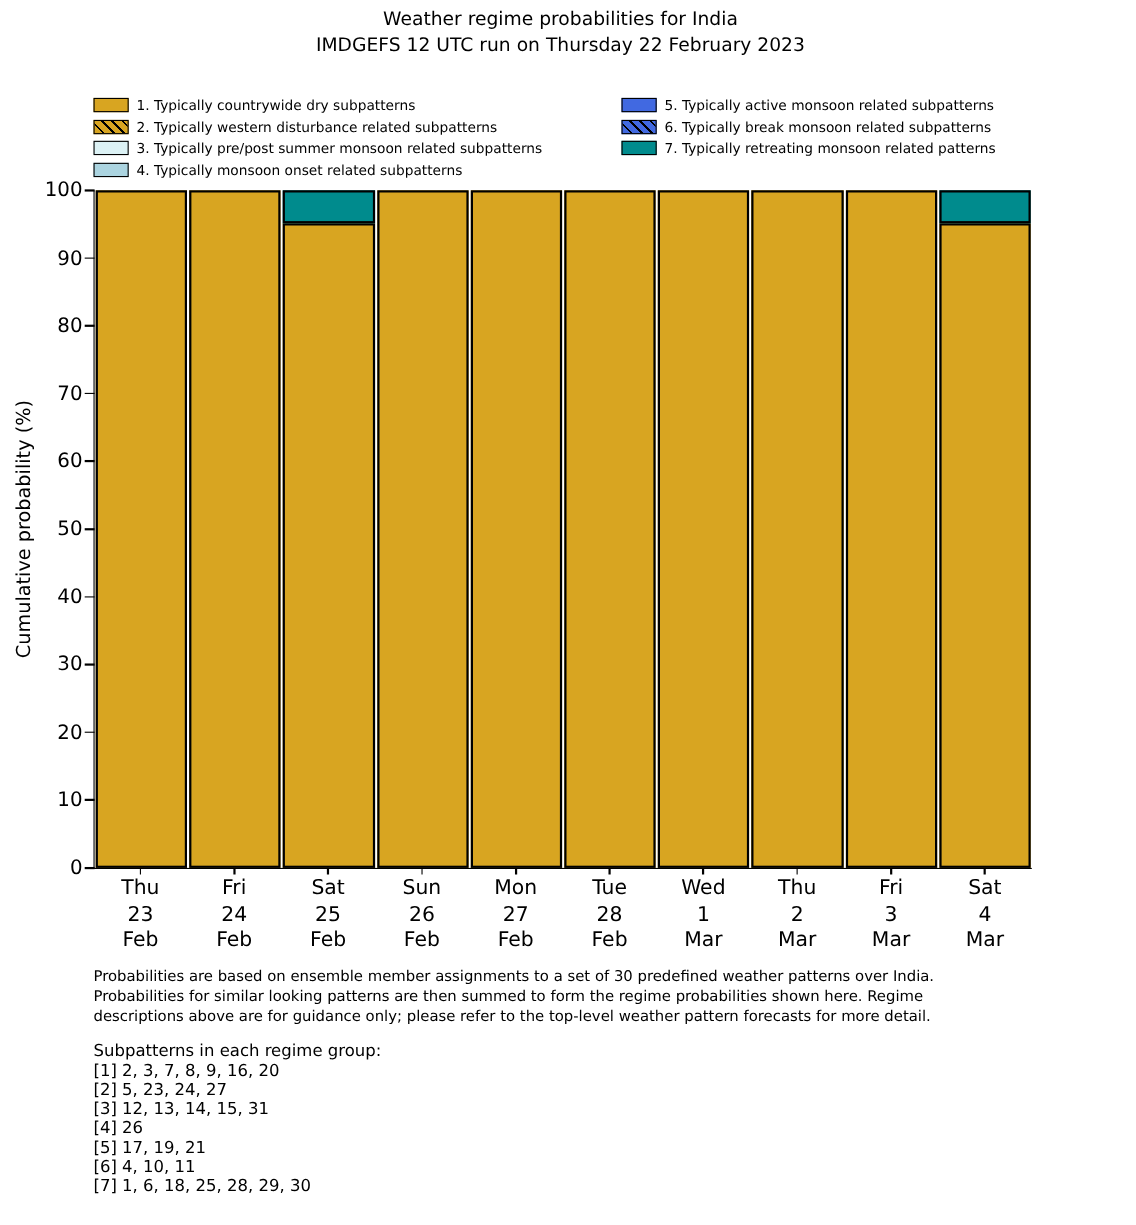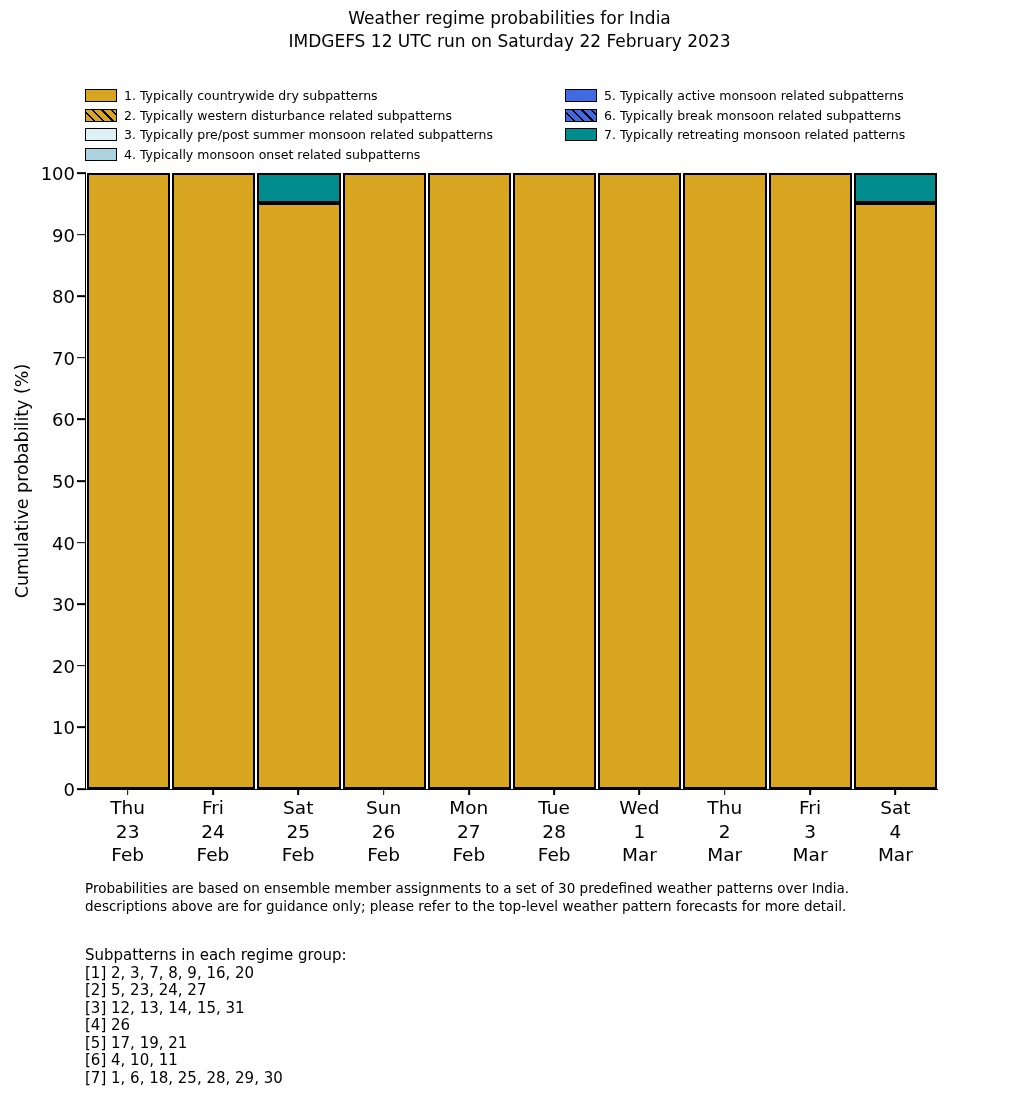--- a/index.html
+++ b/index.html
@@ -34,21 +34,21 @@
     text-align:center;font-size:18.5px;line-height:23.5px;}
   
   .footnote{position:absolute;left:85px;top:879px;font-size:13.5px;line-height:18px;}
   .subpatterns{position:absolute;left:85px;top:947px;font-size:15px;line-height:17.5px;}
 </style>
 </head>
 <body>
 
 <div class="title-block">
   <div>Weather regime probabilities for India</div>
-  <div>IMDGEFS 12 UTC run on Saturday 22 February 2023</div>
+  <div>IMDGEFS 12 UTC run on Thursday 22 February 2023</div>
 </div>
 
 <div class="legend-col left">
     <div class="legend-row">
       <div class="legend-patch" style="background-color: rgb(216, 165, 33);"></div>
       <div class="legend-label">1. Typically countrywide dry subpatterns</div>
     </div>
     <div class="legend-row">
       <div class="legend-patch" style="background-color: rgb(216, 165, 33); background-image: repeating-linear-gradient(45deg, rgba(0, 0, 0, 0) 0px, rgba(0, 0, 0, 0) 5px, rgb(0, 0, 0) 5px, rgb(0, 0, 0) 6.6px);"></div>
       <div class="legend-label">2. Typically western disturbance related subpatterns</div>
@@ -194,20 +194,21 @@
     <div class="xtick" style="left: 95%;"></div>
     <div class="xlabel" style="left: 95%;">
       <div>Sat</div>
       <div>4</div>
       <div>Mar</div>
     </div>
   </div>
 
 <div class="footnote">
     <div>Probabilities are based on ensemble member assignments to a set of 30 predefined weather patterns over India.</div>
+    <div>Probabilities for similar looking patterns are then summed to form the regime probabilities shown here. Regime</div>
     <div>descriptions above are for guidance only; please refer to the top-level weather pattern forecasts for more detail.</div>
   </div>
 
 <div class="subpatterns">
   <div>Subpatterns in each regime group:</div>
 <div>[1] 2, 3, 7, 8, 9, 16, 20</div>
     <div>[2] 5, 23, 24, 27</div>
     <div>[3] 12, 13, 14, 15, 31</div>
     <div>[4] 26</div>
     <div>[5] 17, 19, 21</div>

